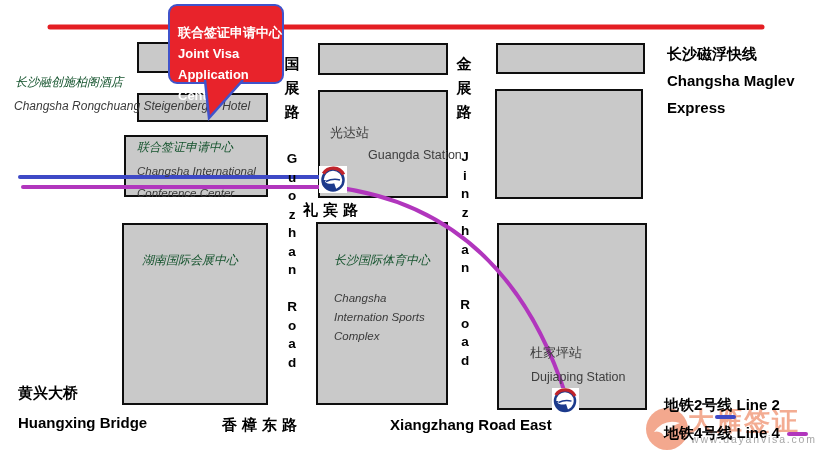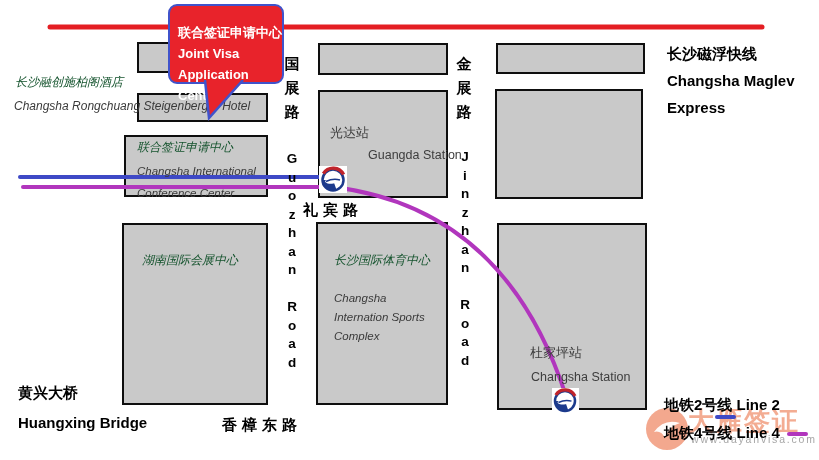--- a/index.html
+++ b/index.html
@@ -98,21 +98,21 @@
   <div class="lbl station-txt" style="left:330px;top:124px;font-size:13px;">光达站</div>
   <div class="lbl station-txt" style="left:330px;top:148px;margin-left:38px;">Guangda Station</div>
   <div class="lbl road" style="left:303px;top:201px;letter-spacing:5px;">礼宾路</div>
 
   <div class="lbl cn-italic" style="left:334px;top:252px;">长沙国际体育中心</div>
   <div class="lbl en-italic" style="left:334px;top:289px;line-height:19px;">Changsha
 Internation Sports
 Complex</div>
 
   <div class="lbl station-txt" style="left:530px;top:344px;font-size:13px;">杜家坪站</div>
-  <div class="lbl station-txt" style="left:531px;top:370px;">Changsha Station</div>
+  <div class="lbl station-txt" style="left:531px;top:370px;">Dujiaping Station</div>
 
   <div class="vert vert-cjk" style="left:281px;top:52px;width:22px;">国
 展
 路</div>
   <div class="vert vert-lat" style="left:284px;top:150px;width:16px;">G
 u
 o
 z
 h
 a
@@ -132,20 +132,21 @@
 h
 a
 n
 
 R
 o
 a
 d</div>
 
   <div class="lbl road" style="left:222px;top:416px;letter-spacing:5px;">香樟东路</div>
+  <div class="lbl road" style="left:390px;top:416px;">Xiangzhang Road East</div>
 
   <div class="lbl road" style="left:18px;top:378px;line-height:30px;">黄兴大桥
 Huangxing Bridge</div>
   <div class="lbl road" style="left:667px;top:40px;line-height:27px;">长沙磁浮快线
 Changsha Maglev
 Express</div>
 
   <div class="legend-row" style="left:664px;top:396px;flex-direction:column;">
     <span class="road">地铁2号线 Line 2</span>
     <span class="legend-bar" style="background:#3e49c6;"></span>

